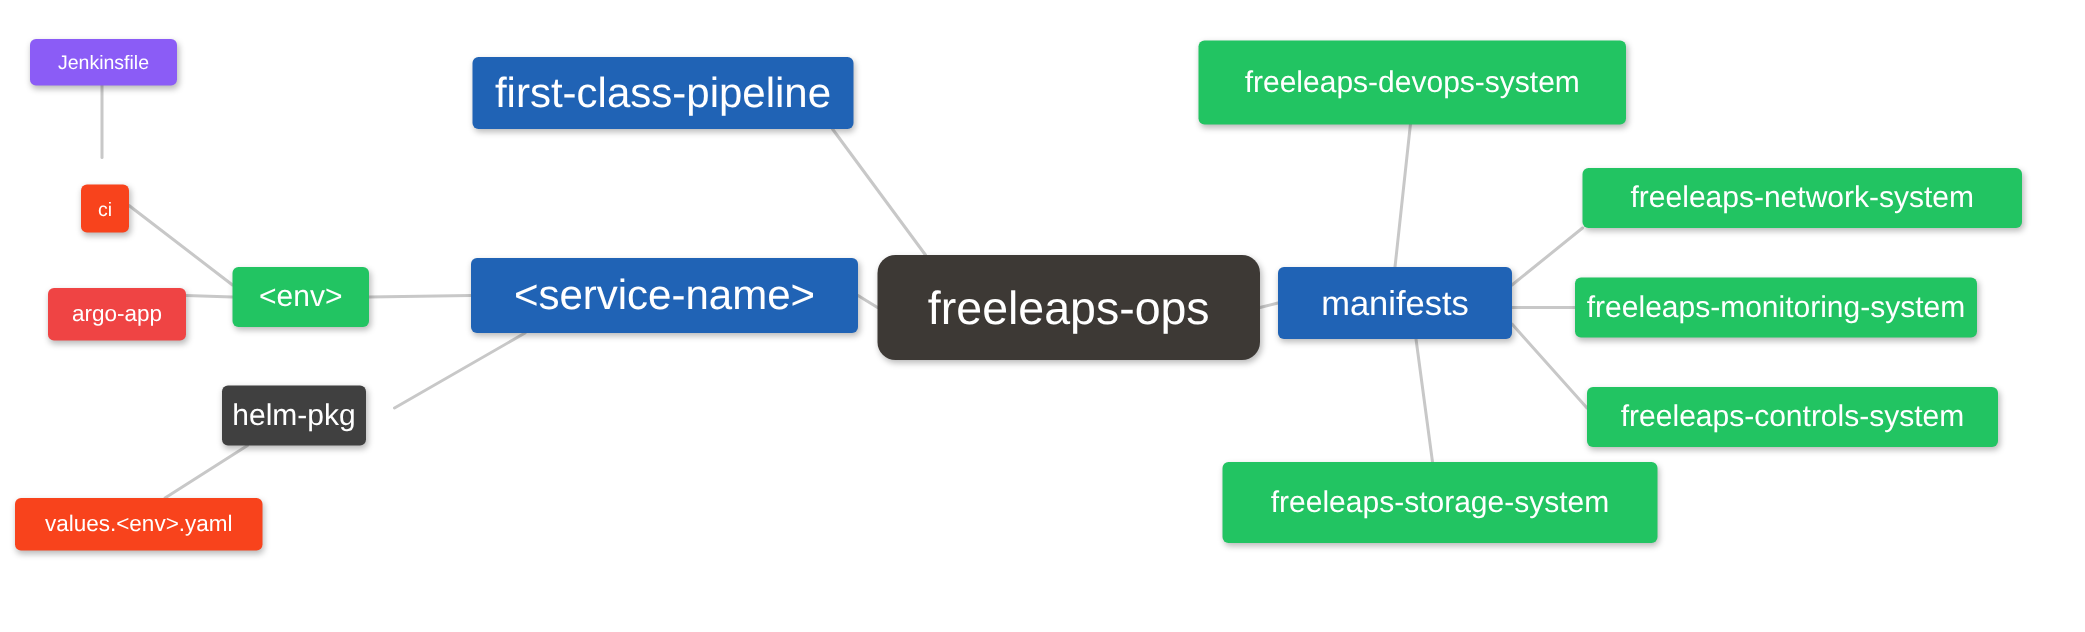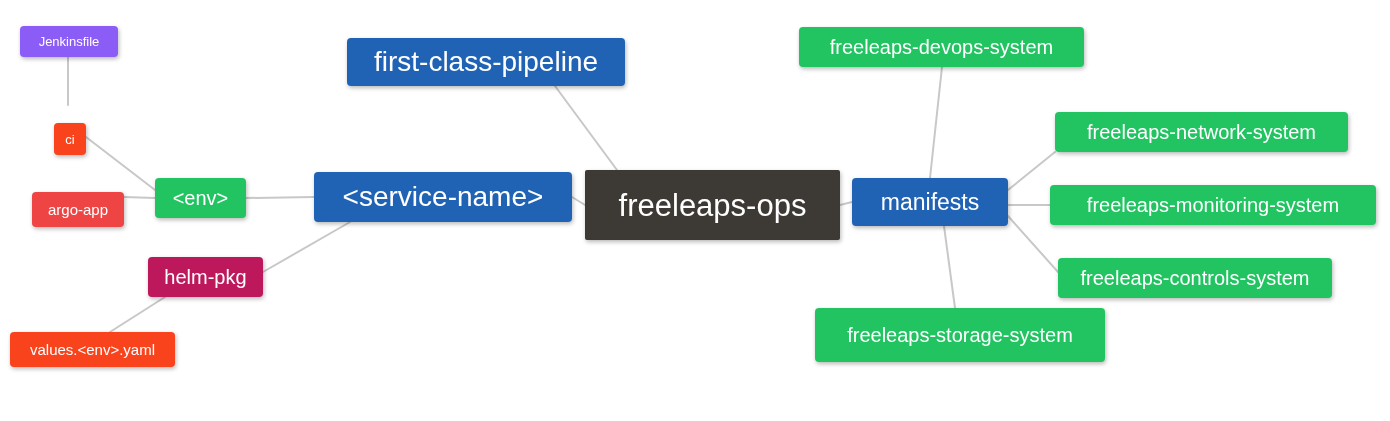--- a/index.html
+++ b/index.html
@@ -37,21 +37,21 @@
     white-space: nowrap;
     line-height: 1;
     border-radius: 4px;
     box-shadow: 1px 2px 4px rgba(0,0,0,0.28);
     z-index: 2;
     user-select: none;
   }
   
   .tier-root {
     font-size: 31px;
-    border-radius: 2px;
+    border-radius: 12px;
     padding: 0 22px;
   }
   .tier-1 {
     font-size: 28px;
     padding: 0 18px;
   }
   .tier-2 {
     font-size: 23px;
     padding: 0 28px;
   }
@@ -85,26 +85,26 @@
       <line x1="930" y1="178" x2="942" y2="67" stroke="#c8c8c8" stroke-width="2" stroke-linecap="round"></line>
       <line x1="1008" y1="190" x2="1055" y2="152" stroke="#c8c8c8" stroke-width="2" stroke-linecap="round"></line>
       <line x1="1008" y1="205" x2="1050" y2="205" stroke="#c8c8c8" stroke-width="2" stroke-linecap="round"></line>
       <line x1="1008" y1="216" x2="1058" y2="272" stroke="#c8c8c8" stroke-width="2" stroke-linecap="round"></line>
       <line x1="944" y1="226" x2="955" y2="308" stroke="#c8c8c8" stroke-width="2" stroke-linecap="round"></line>
     </svg>
   <div id="node-layer">
       <div class="node tier-root" style="left: 585px; top: 170px; width: 255px; height: 70px; background: rgb(61, 57, 53);">freeleaps-ops</div>
       <div class="node tier-1" style="left: 314px; top: 172px; width: 258px; height: 50px; background: rgb(32, 99, 181);">&lt;service-name&gt;</div>
       <div class="node tier-2" style="left: 852px; top: 178px; width: 156px; height: 48px; background: rgb(32, 99, 181);">manifests</div>
-      <div class="node tier-1" style="left: 315px; top: 38px; width: 278px; height: 48px; background: rgb(32, 99, 181); margin-left: 32px;">first-class-pipeline</div>
+      <div class="node tier-1" style="left: 315px; top: 38px; width: 254px; height: 48px; background: rgb(32, 99, 181);">first-class-pipeline</div>
       <div class="node tier-3" style="left: 155px; top: 178px; width: 91px; height: 40px; background: rgb(34, 196, 98);">&lt;env&gt;</div>
-      <div class="node tier-3" style="left: 148px; top: 257px; width: 115px; height: 40px; background: #be185d;">helm-pkg</div>
+      <div class="node tier-3" style="left: 148px; top: 257px; width: 96px; height: 40px; background: #404040;">helm-pkg</div>
       <div class="node tier-5" style="left: 54px; top: 105px; width: 32px; height: 32px; background: rgb(248, 67, 28); margin-top: 18px;">ci</div>
       <div class="node tier-5" style="left: 20px; top: 26px; width: 98px; height: 31px; background: #8b5cf6;">Jenkinsfile</div>
       <div class="node tier-4" style="left: 32px; top: 192px; width: 92px; height: 35px; background: #ef4444;">argo-app</div>
       <div class="node tier-4" style="left: 10px; top: 332px; width: 165px; height: 35px; background: rgb(248, 67, 28);">values.&lt;env&gt;.yaml</div>
-      <div class="node tier-3" style="left: 799px; top: 27px; width: 285px; height: 40px; background: rgb(34, 196, 98);">freeleaps-devops-system</div>
+      <div class="node tier-3" style="left: 799px; top: 27px; width: 285px; height: 56px; background: rgb(34, 196, 98);">freeleaps-devops-system</div>
       <div class="node tier-3" style="left: 1055px; top: 112px; width: 293px; height: 40px; background: rgb(34, 196, 98);">freeleaps-network-system</div>
-      <div class="node tier-3" style="left: 1050px; top: 185px; width: 326px; height: 40px; background: rgb(34, 196, 98);">freeleaps-monitoring-system</div>
+      <div class="node tier-3" style="left: 1050px; top: 185px; width: 268px; height: 40px; background: rgb(34, 196, 98);">freeleaps-monitoring-system</div>
       <div class="node tier-3" style="left: 1058px; top: 258px; width: 274px; height: 40px; background: rgb(34, 196, 98);">freeleaps-controls-system</div>
       <div class="node tier-3" style="left: 815px; top: 308px; width: 290px; height: 54px; background: rgb(34, 196, 98);">freeleaps-storage-system</div>
     </div>
 </div>
 
 </body></html>

